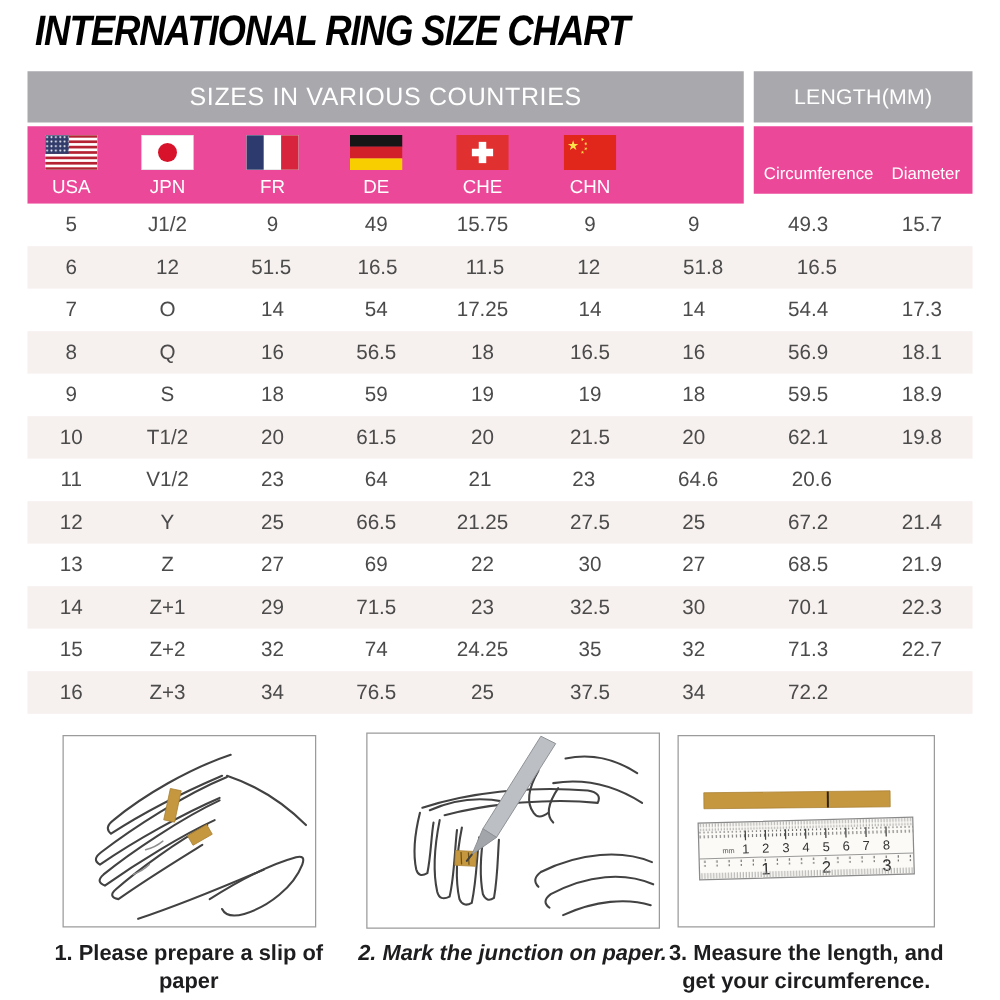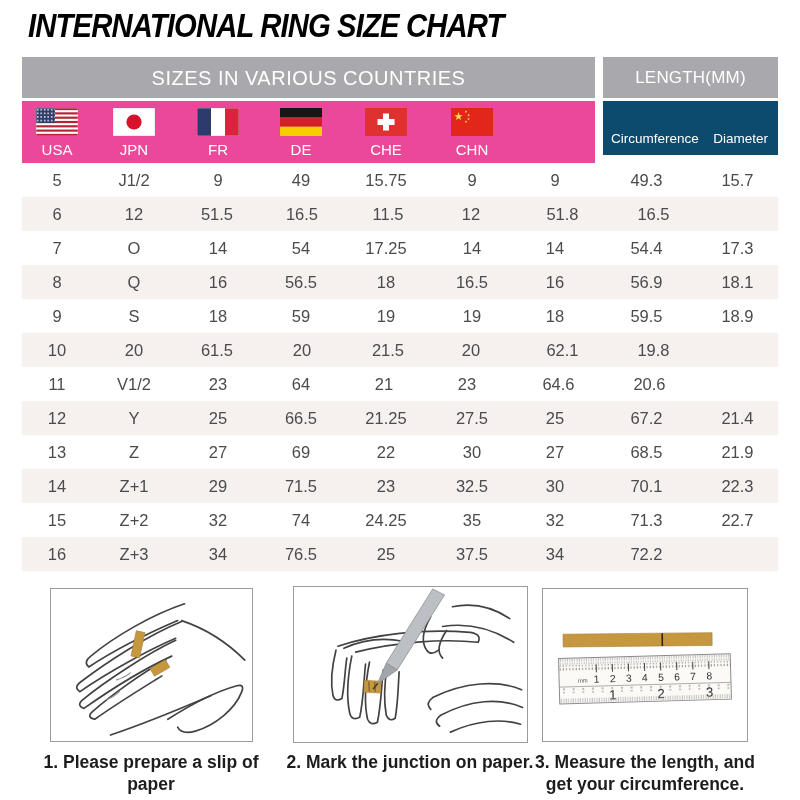--- a/index.html
+++ b/index.html
@@ -19,41 +19,41 @@
         font-size:20px;letter-spacing:.5px;}
   .hdr-right .band{font-size:17px;letter-spacing:.2px;}
   .flags{height:62px;background:#ec4899;margin-top:3px;display:flex;}
   .fcell{display:flex;flex-direction:column;align-items:center;}
   .fcell:nth-child(1){width:70px;}.fcell:nth-child(2){width:84px;}
   .fcell:nth-child(3){width:84px;}.fcell:nth-child(4){width:82px;}
   .fcell:nth-child(5){width:88px;}.fcell:nth-child(6){width:84px;}
   .fcell:nth-child(7){width:82px;}
   .flag{margin-top:7px;width:42px;height:28px;display:block;}
   .flabel{color:#fff;font-size:15px;margin-top:5px;}
-  .sub{height:54px;background:#0c4a6e;margin-top:3px;display:flex;box-sizing:border-box;
+  .sub{height:54px;background:#ec4899;margin-top:3px;display:flex;box-sizing:border-box;
        justify-content:space-between;align-items:flex-end;padding:0 10px 9px 8px;
        color:#fff;font-size:13.5px;}
   .tbody{position:absolute;left:0;top:106px;width:756px;}
   .trow{display:flex;height:34px;line-height:34px;background:#fff;}
   .trow.alt{background:#f6f0ee;}
   .tcell{text-align:center;font-size:16.5px;color:#4b4b4b;}
   .c0{width:70px;}.c1{width:84px;}.c2{width:84px;}.c3{width:82px;}
   .c4{width:88px;}.c5{width:84px;}.c6{width:82px;}.c7{width:101px;}.c8{width:81px;}
 
   
   .panel{position:absolute;border:1px solid #9b9b9b;background:#fff;box-sizing:border-box;}
   .p1{left:50px;top:588px;width:203px;height:154px;}
   .p2{left:293px;top:586px;width:235px;height:157px;}
   .p3{left:542px;top:588px;width:206px;height:154px;}
   .panel svg{display:block;width:100%;height:100%;}
 
   .cap{position:absolute;top:751px;text-align:center;font-weight:bold;font-size:17.5px;
        color:#1d1d1f;line-height:1.28;}
   .cap1{left:18px;width:266px;}
-  .cap2{left:273px;width:274px;}
+  .cap2{left:273px;width:274px;font-style:italic;}
   .cap3{left:525px;width:240px;}
 
   
   .sketch{fill:none;stroke:#424242;stroke-width:1.7;stroke-linecap:round;}
   .sketch-lt{fill:none;stroke:#8f8f8f;stroke-width:1.2;stroke-linecap:round;}
   .gold{fill:#c5983f;stroke:#a87f33;stroke-width:.6;}
   .mark{stroke:#6d5119;stroke-width:1;fill:none;}
   .pen-body{fill:#bcc0c4;stroke:#8d9094;stroke-width:.8;}
   .pen-tip{fill:#a2a6aa;stroke:#8d9094;stroke-width:.8;}
   .cmnum{font-family:"Liberation Sans",sans-serif;font-size:10.5px;fill:#333;text-anchor:middle;}
@@ -211,20 +211,21 @@
           <div class="tcell c2">18</div>
           <div class="tcell c3">59</div>
           <div class="tcell c4">19</div>
           <div class="tcell c5">19</div>
           <div class="tcell c6">18</div>
           <div class="tcell c7">59.5</div>
           <div class="tcell c8">18.9</div>
         </div>
         <div class="trow alt">
           <div class="tcell c0">10</div>
+          <div class="tcell c1">T1/2</div>
           <div class="tcell c2">20</div>
           <div class="tcell c3">61.5</div>
           <div class="tcell c4">20</div>
           <div class="tcell c5">21.5</div>
           <div class="tcell c6">20</div>
           <div class="tcell c7">62.1</div>
           <div class="tcell c8">19.8</div>
         </div>
         <div class="trow">
           <div class="tcell c0">11</div>

